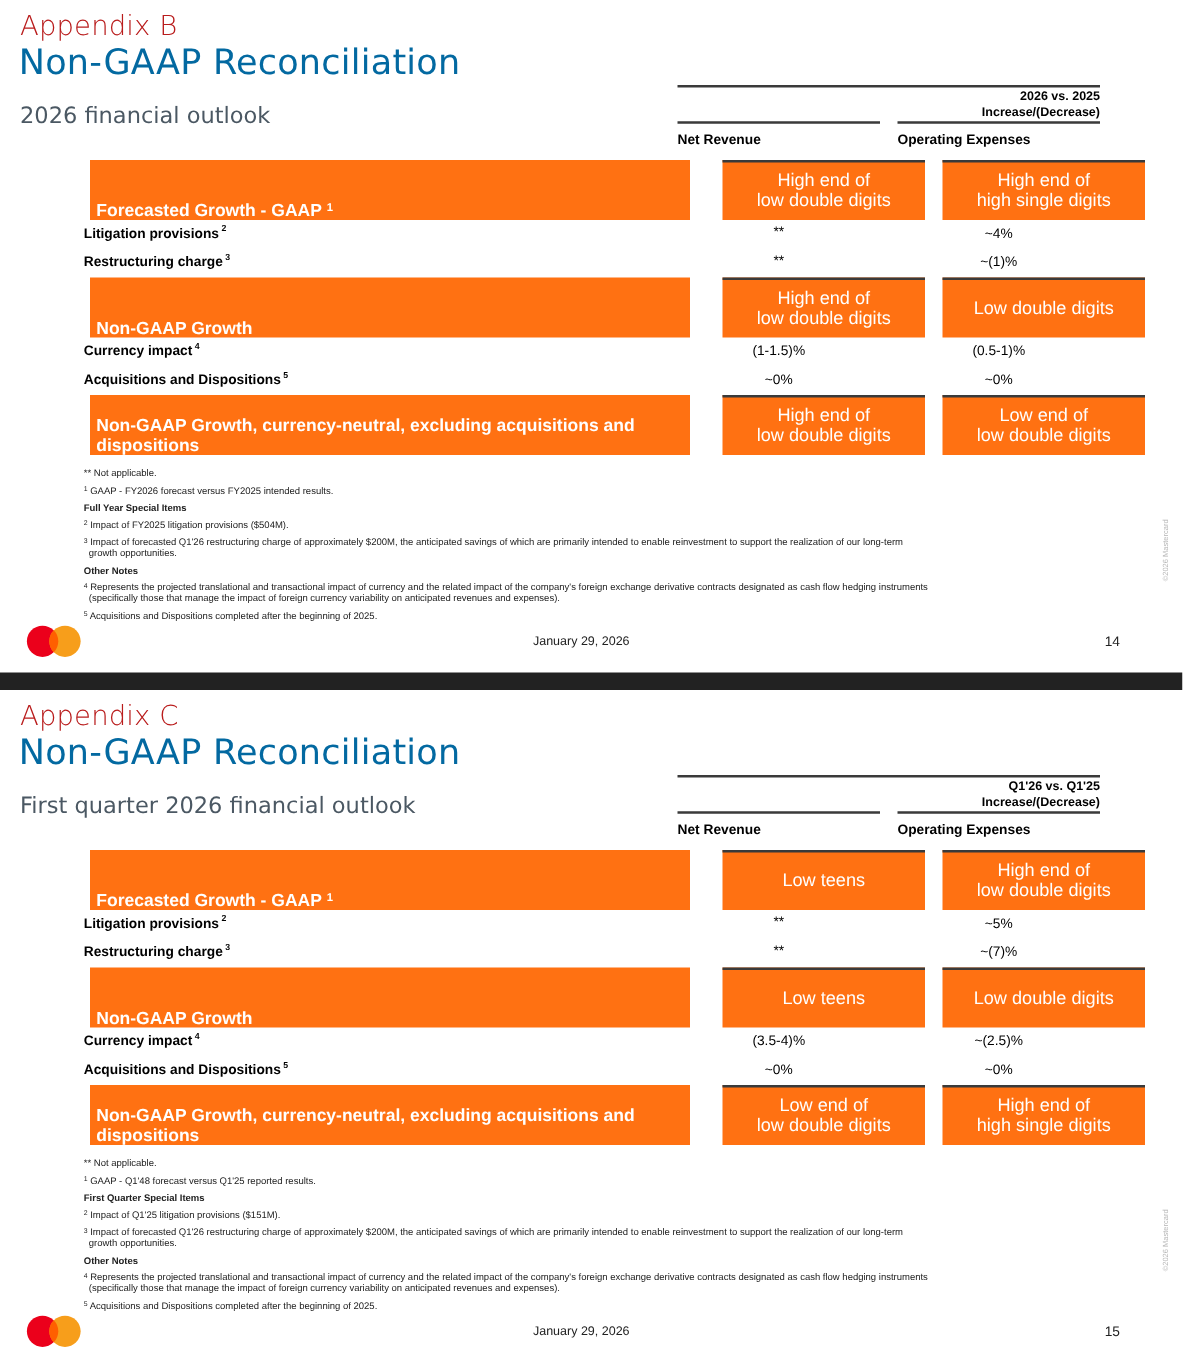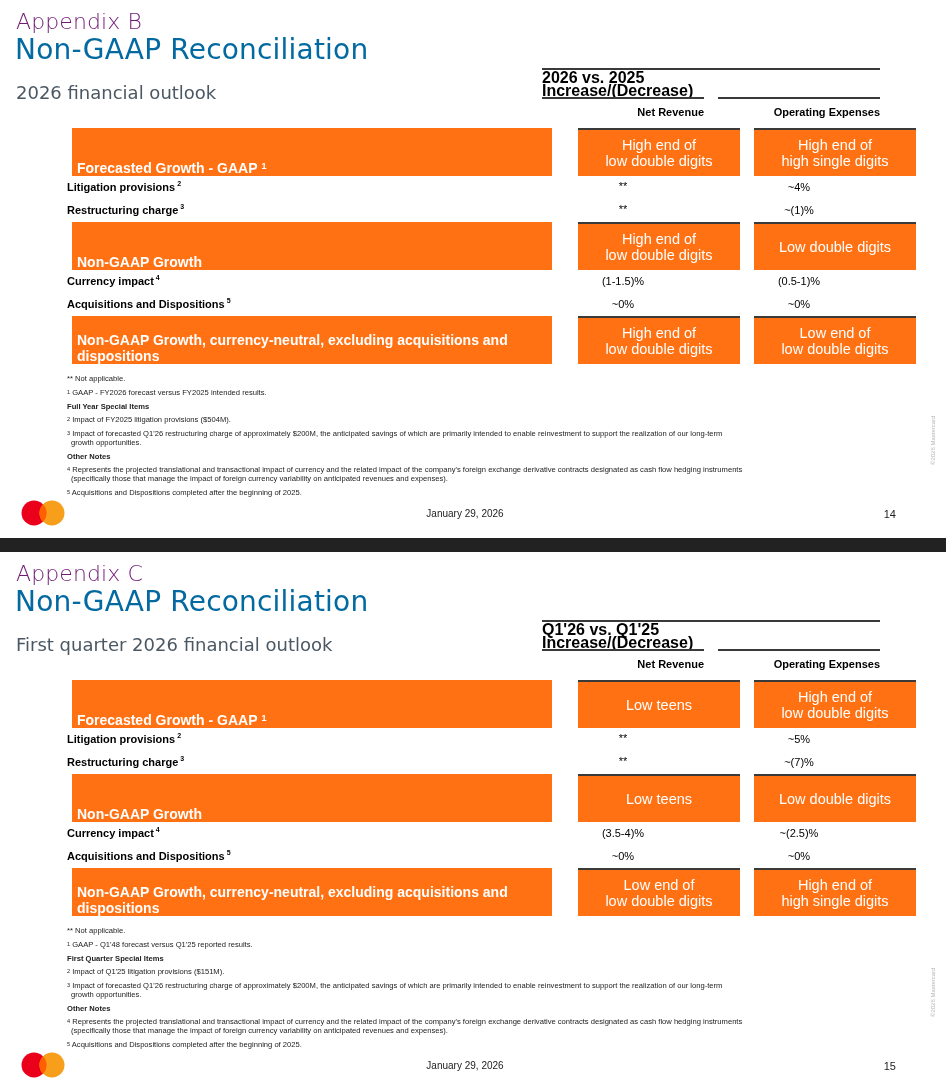--- a/index.html
+++ b/index.html
@@ -4,27 +4,27 @@
 <style>
   * { box-sizing: border-box; margin: 0; padding: 0; }
   html, body { width: 946px; height: 1086px; background: #ffffff; overflow: hidden; }
   body { font-family: "Liberation Sans", sans-serif; color: #000; position: relative; }
 
   .slide { position: absolute; left: 0; width: 946px; height: 538px; background: #fff; }
   #slide-b { top: 0; }
   #slide-c { top: 552px; height: 534px; border-radius: 28px; }
   .separator { position: absolute; left: 0; top: 538px; width: 946px; height: 14px; background: #222222; }
 
-  .appendix { position: absolute; left: 16px; top: 9px; font-size: 22px; color: #701a75; font-family: "DejaVu Sans", sans-serif; font-weight: 300; letter-spacing: 0.1px; }
+  .appendix { position: absolute; left: 16px; top: 9px; font-size: 22px; color: #b91c1c; font-family: "DejaVu Sans", sans-serif; font-weight: 300; letter-spacing: 0.1px; }
   .title { position: absolute; left: 15px; top: 33px; font-size: 28px; color: #0369a1; font-family: "DejaVu Sans", sans-serif; letter-spacing: 0.2px; }
   .subtitle { position: absolute; left: 16px; top: 82px; font-size: 18px; color: #4b5863; font-family: "DejaVu Sans", sans-serif; }
 
   .hdr-line { position: absolute; height: 2px; background: #3a3a3a; }
-  .period { position: absolute; left: 542px; width: 338px; top: 71px; text-align: left; font-size: 16px; font-weight: bold; line-height: 13px; }
-  .col-head { position: absolute; top: 106px; font-size: 11px; font-weight: bold; text-align: right; }
+  .period { position: absolute; left: 542px; width: 338px; top: 71px; text-align: right; font-size: 10px; font-weight: bold; line-height: 13px; }
+  .col-head { position: absolute; top: 106px; font-size: 11px; font-weight: bold; text-align: left; }
   .col1 { left: 542px; width: 162px; }
   .col2 { left: 718px; width: 162px; }
 
   .orange { position: absolute; background: #ff7112; color: #fff; }
   .orange.label { left: 72px; width: 480px; padding-left: 5px; font-weight: bold; font-size: 14px; display: flex; align-items: flex-end; line-height: 16px; }
   .orange.val { font-size: 14.5px; text-align: center; display: flex; align-items: center; justify-content: center; line-height: 16px; font-family: Liberation Sans, sans-serif; font-weight: 300; white-space: pre-line; margin-left: 36px; }
   .line-top { border-top: 2px solid #3a3a3a; }
 
   .row-label { position: absolute; left: 67px; font-size: 11px; font-weight: bold; }
   .row-label sup { font-size: 7px; position: relative; top: -1px; vertical-align: top; margin-left: 2px; }

